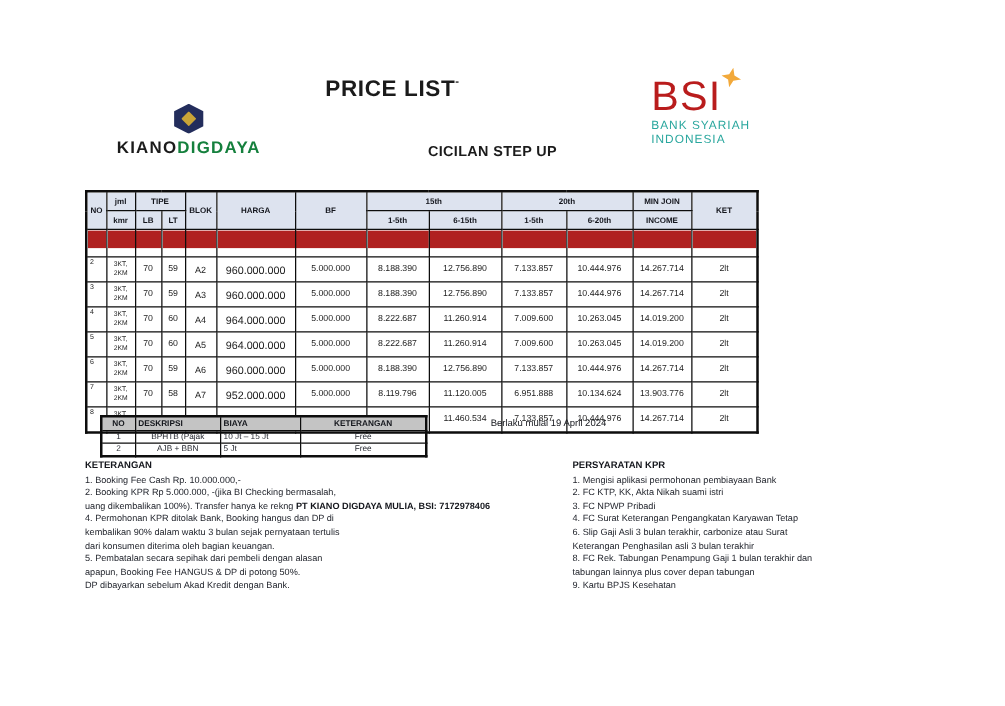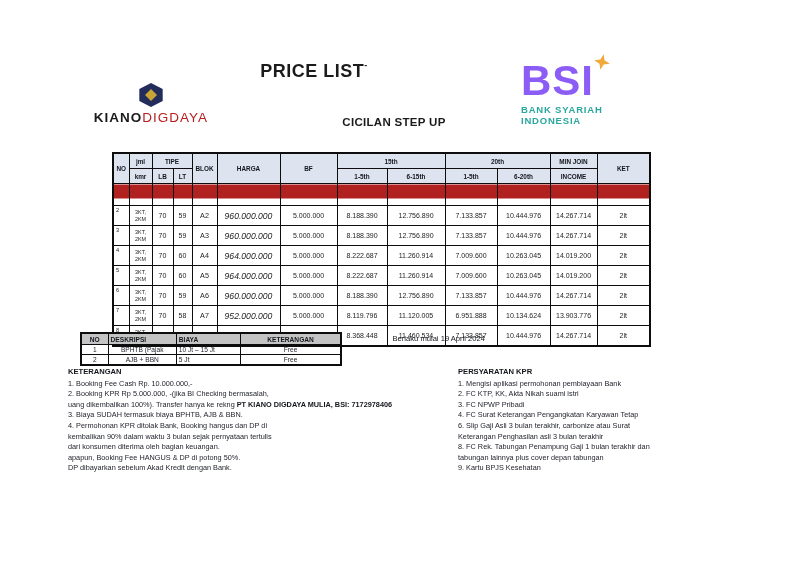--- a/index.html
+++ b/index.html
@@ -13,38 +13,38 @@
   .subtitle{position:absolute;left:375px;top:116px;transform:translateX(-50%);
             font-size:11.5px;font-weight:bold;letter-spacing:0.3px;white-space:nowrap;color:#1b1b1b;margin-left:19px;}
 
   .kiano{position:absolute;left:83px;top:83px;width:136px;text-align:center;}
   .kiano .hex{width:26px;height:24px;margin:0 auto;background:#232d5c;position:relative;
               clip-path:polygon(50% 0,95% 25%,95% 75%,50% 100%,5% 75%,5% 25%);}
   .kiano .hex .gem{position:absolute;left:7px;top:6px;width:12px;height:12px;background:#c9a437;
                    clip-path:polygon(50% 0,100% 50%,50% 100%,0 50%);}
   .kiano .wordmark{margin-top:3px;font-size:13.5px;letter-spacing:1px;white-space:nowrap;}
   .kiano .wordmark .k1{font-weight:bold;color:#1b1b1b;text-align:right;}
-  .kiano .wordmark .k2{font-weight:normal;color:#b91c1c;}
+  .kiano .wordmark .k2{font-weight:bold;color:#15803d;}
 
   .bsi{position:absolute;left:521px;top:60px;width:110px;}
-  .bsi .abbr{font-size:42px;font-weight:bold;color:#8b5cf6;letter-spacing:1px;line-height:1;position:relative;display:inline-block;}
+  .bsi .abbr{font-size:33px;font-weight:normal;color:#b91c1c;letter-spacing:1px;line-height:1;position:relative;display:inline-block;}
   .bsi .star{position:absolute;right:-16px;top:-6px;width:16px;height:16px;transform:rotate(12deg);}
-  .bsi .sub{margin-top:3px;font-size:9.5px;color:#2aa79e;letter-spacing:0.8px;line-height:1.15;font-weight:bold;}
+  .bsi .sub{margin-top:3px;font-size:9.5px;color:#2aa79e;letter-spacing:0.8px;line-height:1.15;font-weight:normal;}
 
   
   table{border-collapse:collapse;table-layout:fixed;}
-  #price-table{position:absolute;left:68px;top:152px;width:537px;border:2.5px solid #0d0d0d;margin-left:44px;}
+  #price-table{position:absolute;left:68px;top:152px;width:537px;border:2.5px solid #0d0d0d;}
   #price-table th,#price-table td{border:1px solid #0d0d0d;padding:0;overflow:hidden;}
   #price-table thead th{background:#dde3ef;font-size:6.4px;font-weight:bold;height:14px;text-align:center;color:#13151c;}
   #price-table tr.red-row td{height:21px;
       background:linear-gradient(to bottom,#b02120 0%,#b02120 66%,#ffffff 66%);}
   #price-table tbody td{height:18px;font-size:7px;text-align:center;vertical-align:middle;color:#1c1c1c;}
   #price-table td.c-no{font-size:5.6px;vertical-align:top;text-align:left;padding:1px 0 0 2px;}
   #price-table td.c-kmr{font-size:5.4px;white-space:pre-line;line-height:1.15;}
-  #price-table td.c-harga{font-size:8.6px;font-style:italic;}
+  #price-table td.c-harga{font-size:8.6px;}
   #price-table td.c-blok{font-size:7.2px;}
 
   
   #fees-table{position:absolute;left:80px;top:332px;width:262px;border:2.5px solid #0d0d0d;}
   #fees-table th,#fees-table td{border:1px solid #0d0d0d;padding:0 2px;}
   #fees-table th{background:#c4c4c4;font-size:6.6px;font-weight:bold;height:10px;text-align:left;color:#14161c;}
   #fees-table th.center{text-align:center;}
   #fees-table td{height:9px;font-size:6.6px;text-align:center;color:#23262e;}
   #fees-table td.left{text-align:left;}
 
@@ -288,24 +288,24 @@
   </table>
 
   <div class="berlaku">Berlaku mulai 19 April 2024</div>
 
   <div id="keterangan" class="notes">
     <div class="note-title">KETERANGAN</div>
     <div id="keterangan-lines">
         <div class="note-line">1. Booking Fee Cash Rp. 10.000.000,-</div>
         <div class="note-line">2. Booking KPR Rp 5.000.000, -(jika BI Checking bermasalah,</div>
         <div class="note-line">uang dikembalikan 100%). Transfer hanya ke rekng <b>PT KIANO DIGDAYA MULIA, BSI: 7172978406</b></div>
-        <div class="note-line">3. Biaya SUDAH termasuk biaya BPHTB, AJB &amp; BBN.</div>
         <div class="note-line">4. Permohonan KPR ditolak Bank, Booking hangus dan DP di</div>
         <div class="note-line">kembalikan 90% dalam waktu 3 bulan sejak pernyataan tertulis</div>
         <div class="note-line">dari konsumen diterima oleh bagian keuangan.</div>
+        <div class="note-line">5. Pembatalan secara sepihak dari pembeli dengan alasan</div>
         <div class="note-line">apapun, Booking Fee HANGUS &amp; DP di potong 50%.</div>
         <div class="note-line">DP dibayarkan sebelum Akad Kredit dengan Bank.</div>
       </div>
   </div>
 
   <div id="persyaratan" class="notes">
     <div class="note-title">PERSYARATAN KPR</div>
     <div id="persyaratan-lines">
         <div class="note-line">1. Mengisi aplikasi permohonan pembiayaan Bank</div>
         <div class="note-line">2. FC KTP, KK, Akta Nikah suami istri</div>

